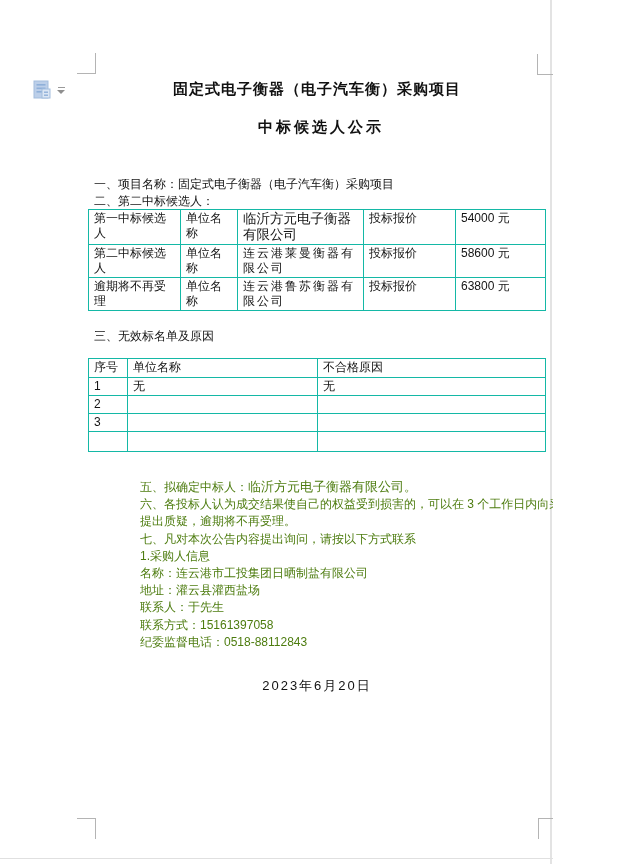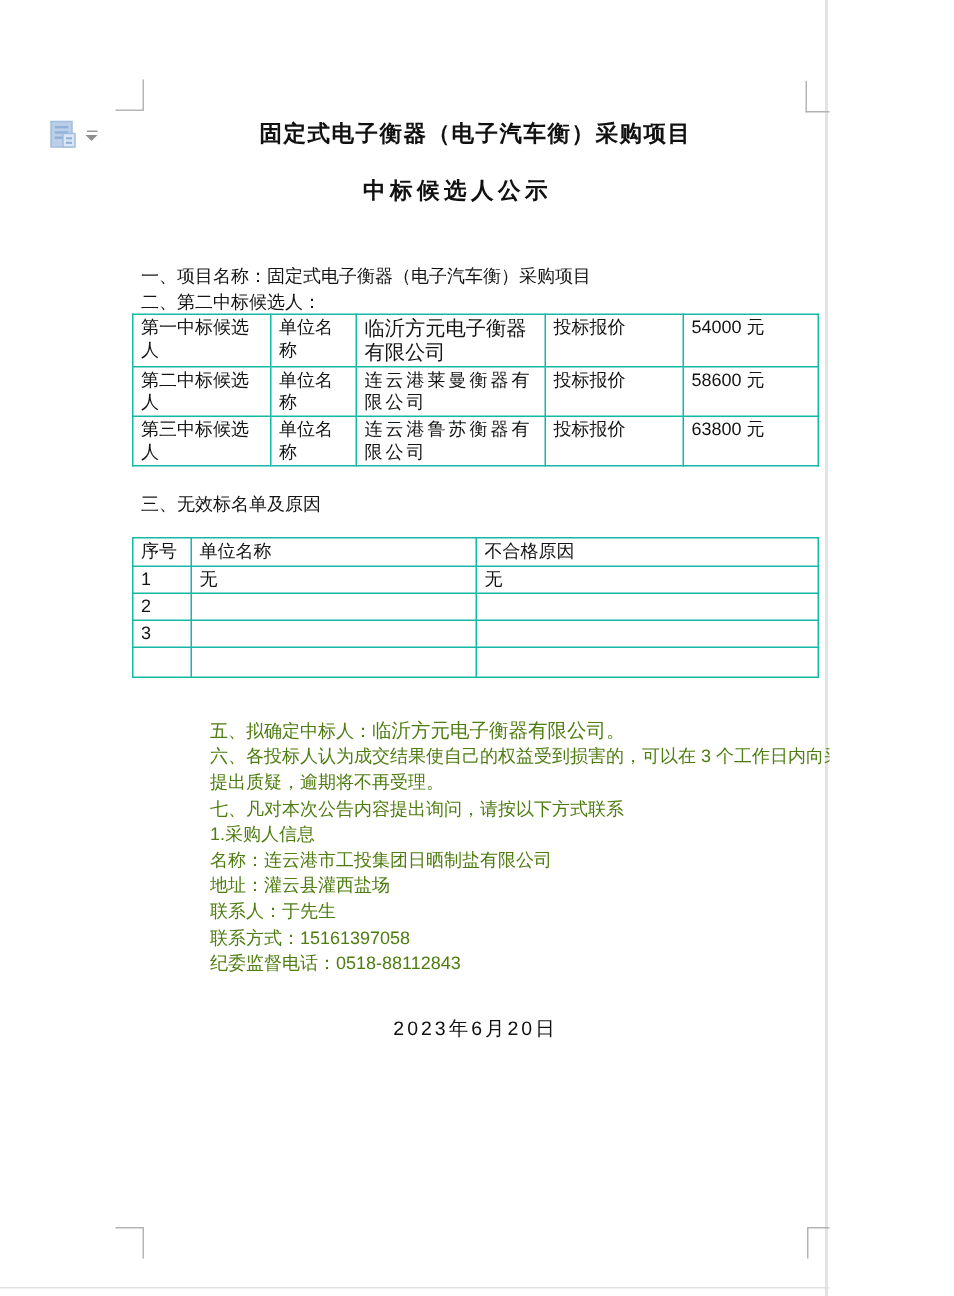--- a/index.html
+++ b/index.html
@@ -40,21 +40,21 @@
     border-left:4px solid transparent; border-right:4px solid transparent;
     border-top:4px solid #8f8f8f;
   }
 
   .doc-title {
     position:absolute; left:96px; top:80px; width:442px;
     text-align:center; font-size:15px; font-weight:700; letter-spacing:1px;
     color:#111;
   }
   .doc-subtitle {
-    position:absolute; left:84px; top:118px; width:442px;
+    position:absolute; left:100px; top:118px; width:442px;
     text-align:center; font-size:15px; font-weight:700; letter-spacing:3px;
     color:#111;
   }
   .sect { position:absolute; left:94px; width:450px; font-size:12px; line-height:17px; color:#141414;font-family:Liberation Serif, serif; }
   .sect-1 { top:176px; }
   .sect-2 { top:193px; }
   .sect-3 { top:328px; }
 
   table.doc-table {
     position:absolute; left:88px;
@@ -144,21 +144,21 @@
         <td>54000 元</td>
       </tr>
       <tr>
         <td>第二中标候选人</td>
         <td>单位名称</td>
         <td class="company-spaced">连云港莱曼衡器有限公司</td>
         <td>投标报价</td>
         <td>58600 元</td>
       </tr>
       <tr>
-        <td>第三中标候选人</td>
+        <td>逾期将不再受理</td>
         <td>单位名称</td>
         <td class="company-spaced">连云港鲁苏衡器有限公司</td>
         <td>投标报价</td>
         <td>63800 元</td>
       </tr>
     </tbody>
   </table>
 
   <div class="sect sect-3">三、无效标名单及原因</div>
 

